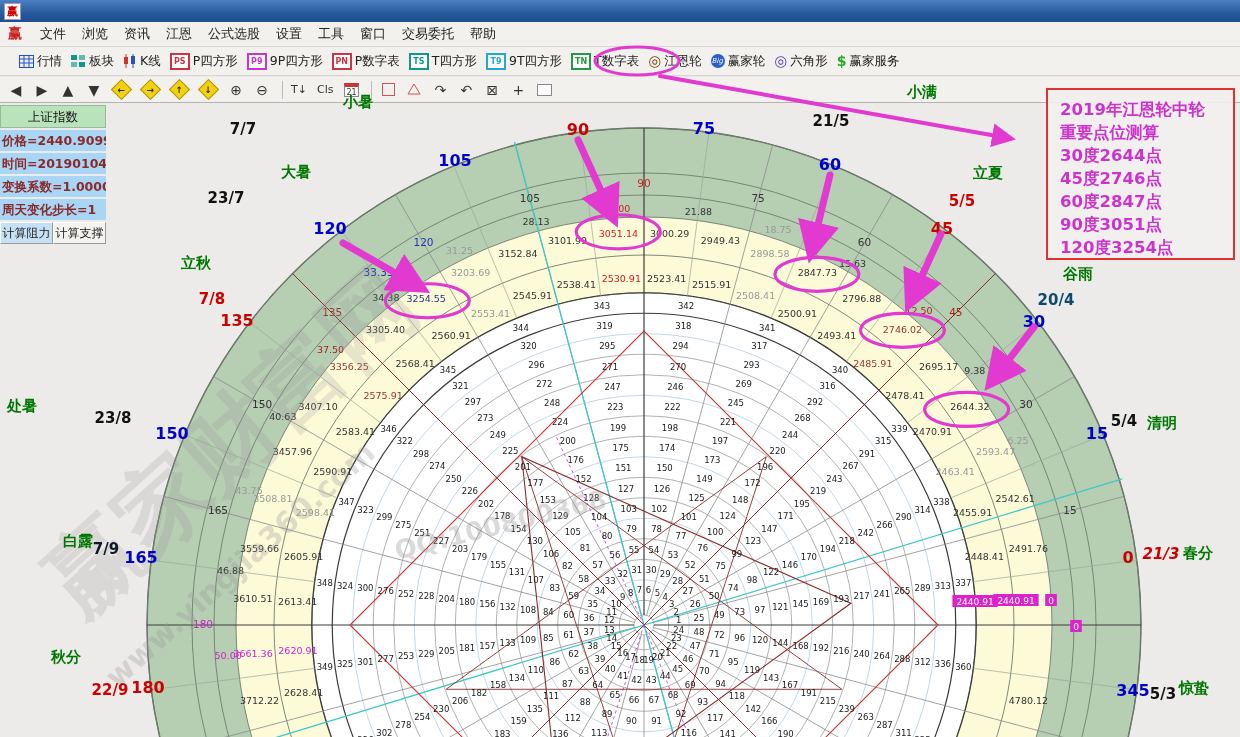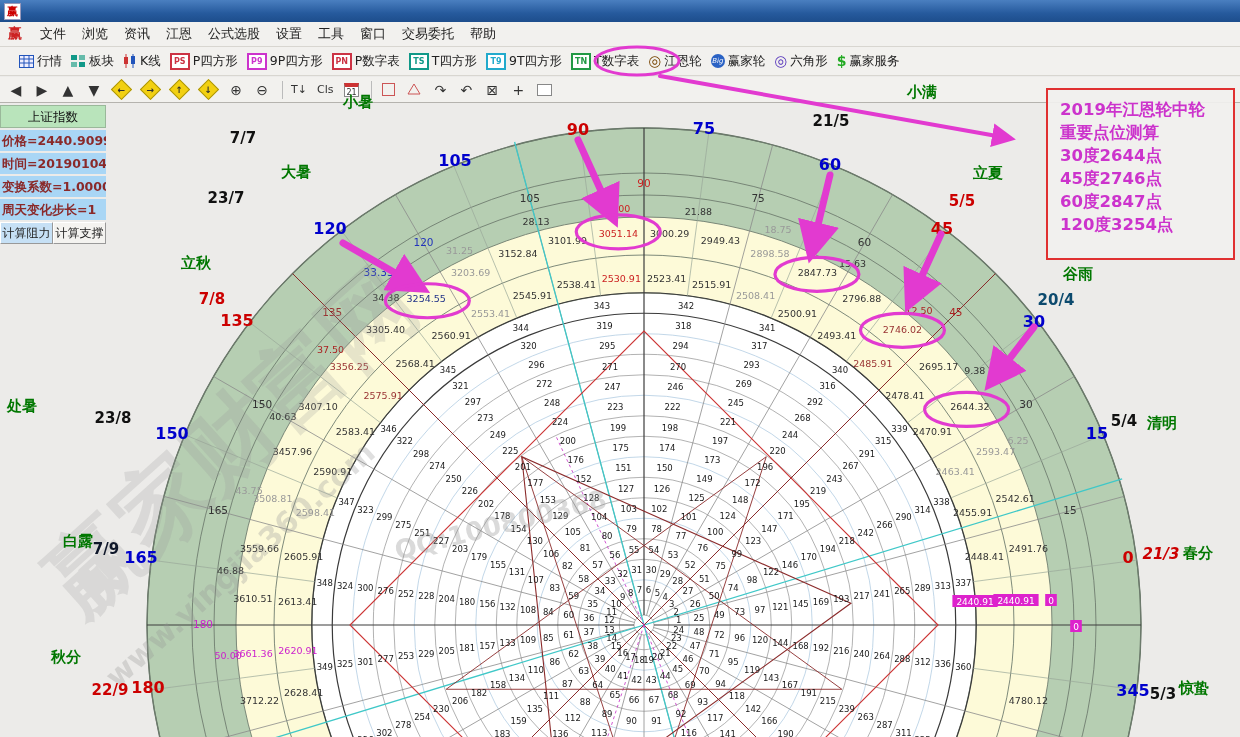--- a/index.html
+++ b/index.html
@@ -686,21 +686,21 @@
         <rect x="1070.2" y="516" width="11.6" height="12" fill="#dd22cc"></rect>
         <text x="1076" y="525.5" fill="#ffffff" font-size="9" text-anchor="middle">0</text>
       </svg>
     <div id="watermarks">
         <div class="wm" style="left: 60px; top: 430px; font-size: 92px; font-weight: bold; color: rgba(150, 150, 150, 0.22); transform: rotate(-42deg); transform-origin: left center;">赢家财富网</div>
         <div class="wm" style="left: 110px; top: 560px; font-size: 30px; font-weight: bold; color: rgba(150, 150, 150, 0.3); transform: rotate(-42deg); transform-origin: left center;">www.yingjia360.com</div>
         <div class="wm" style="left: 395px; top: 432px; font-size: 26px; font-weight: bold; color: rgba(150, 150, 150, 0.35); transform: rotate(-14deg); transform-origin: left center;">QQ:100800368</div>
       </div>
     <div id="outer-labels">
         <div class="olabel" style="left: 358px; top: -2px; color: rgb(0, 119, 0); font-size: 15px;">小暑</div>
-        <div class="olabel" style="left: 243px; top: 34px; color: rgb(17, 17, 17); font-size: 15px;">7/7</div>
+        <div class="olabel" style="left: 243px; top: 25px; color: rgb(17, 17, 17); font-size: 15px;">7/7</div>
         <div class="olabel" style="left: 578px; top: 25px; color: rgb(204, 0, 0); font-size: 16px;">90</div>
         <div class="olabel" style="left: 704px; top: 24px; color: rgb(0, 0, 204); font-size: 16px;">75</div>
         <div class="olabel" style="left: 455px; top: 56px; color: rgb(0, 0, 204); font-size: 16px;">105</div>
         <div class="olabel" style="left: 831px; top: 17px; color: rgb(17, 17, 17); font-size: 15px;">21/5</div>
         <div class="olabel" style="left: 922px; top: -12px; color: rgb(0, 119, 0); font-size: 15px;">小满</div>
         <div class="olabel" style="left: 830px; top: 60px; color: rgb(0, 0, 204); font-size: 16px;">60</div>
         <div class="olabel" style="left: 988px; top: 69px; color: rgb(0, 119, 0); font-size: 15px;">立夏</div>
         <div class="olabel" style="left: 962px; top: 97px; color: rgb(204, 0, 0); font-size: 15px;">5/5</div>
         <div class="olabel" style="left: 942px; top: 124px; color: rgb(204, 0, 0); font-size: 16px;">45</div>
         <div class="olabel" style="left: 296px; top: 68px; color: rgb(0, 119, 0); font-size: 15px;">大暑</div>
@@ -745,20 +745,21 @@
         </div>
     </div>
   </div>
 
   <div class="redbox" id="annotation-box">
       <div>2019年江恩轮中轮</div>
       <div>重要点位测算</div>
       <div>30度2644点</div>
       <div>45度2746点</div>
       <div>60度2847点</div>
+      <div>90度3051点</div>
       <div>120度3254点</div>
     </div>
 
   <svg class="overlay" id="overlay-svg" width="1240" height="737" viewBox="0 0 1240 737">
       <defs>
         <marker id="ah" markerWidth="6" markerHeight="6" refX="4" refY="3" orient="auto">
           <path d="M0,0 L6,3 L0,6 Z" fill="#e23ad0"></path>
         </marker>
       </defs>
       <ellipse cx="637" cy="61" rx="42" ry="14" fill="none" stroke="#e23ad0" stroke-width="3"></ellipse>

